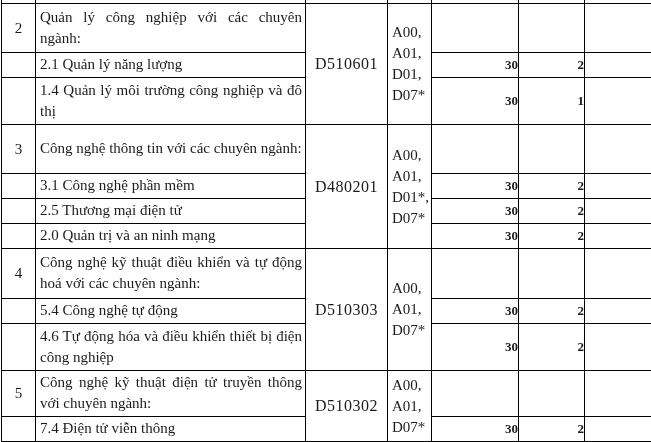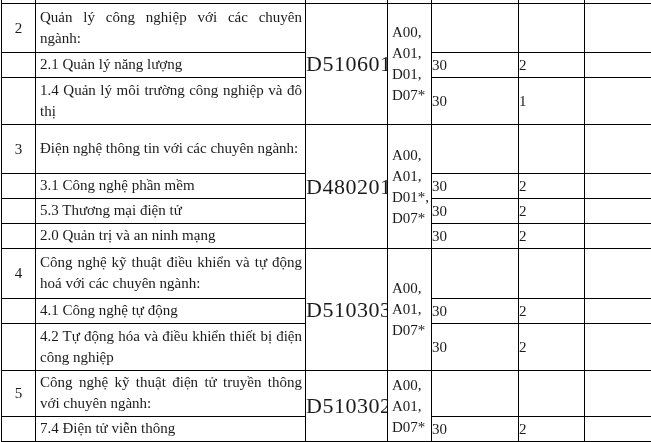--- a/index.html
+++ b/index.html
@@ -20,23 +20,23 @@
   tr.h25 { height:25px; }
   tr.h47 { height:47px; }
   tr.h24 { height:24px; }
   tr.h50 { height:50px; }
   tr.h46 { height:46px; }
   tr.h23 { height:23px; }
   tr.hs2 { height:12px; } 
   
   td.no   { text-align:center; font-size:15px; }
   td.desc { text-align:justify; font-size:15px; line-height:21px; padding:1px 3px 2px 4px; }
-  td.code { text-align:left; font-size:22px; letter-spacing:.5px; }
+  td.code { text-align:center; font-size:16px; letter-spacing:.5px; }
   td.subj { font-size:15px; line-height:21px; padding:0 12px 0 4px; white-space:pre-line; }
-  td.num  { text-align:left; font-size:15px; }
+  td.num  { text-align:right; font-size:13px;font-weight:bold; }
 </style>
 </head>
 <body>
 
 <div class="canvas">
   <table class="doc">
     <colgroup>
       <col style="width:34px">
         <col style="width:270px">
         <col style="width:82px">
@@ -79,40 +79,40 @@
     <tr class="h47">
       <td class="no"></td>
       <td class="desc">1.4 Quản lý môi trường công nghiệp và đô thị</td>
       <td class="num">30</td>
       <td class="num">1</td>
       <td class="num"></td>
     </tr>
 
     <tr class="h49">
       <td class="no">3</td>
-      <td class="desc">Điện nghệ thông tin với các chuyên ngành:</td>
+      <td class="desc">Công nghệ thông tin với các chuyên ngành:</td>
       <td class="code" rowspan="4">D480201</td>
       <td class="subj" rowspan="4">A00,
 A01,
 D01*,
 D07*</td>
       <td class="num"></td>
       <td class="num"></td>
       <td class="num"></td>
     </tr>
     <tr class="h25">
       <td class="no"></td>
       <td class="desc">3.1 Công nghệ phần mềm</td>
       <td class="num">30</td>
       <td class="num">2</td>
       <td class="num"></td>
     </tr>
     <tr class="h25">
       <td class="no"></td>
-      <td class="desc">5.3 Thương mại điện tử</td>
+      <td class="desc">2.5 Thương mại điện tử</td>
       <td class="num">30</td>
       <td class="num">2</td>
       <td class="num"></td>
     </tr>
     <tr class="h24">
       <td class="no"></td>
       <td class="desc">2.0 Quản trị và an ninh mạng</td>
       <td class="num">30</td>
       <td class="num">2</td>
       <td class="num"></td>
@@ -124,28 +124,28 @@
       <td class="code" rowspan="3">D510303</td>
       <td class="subj" rowspan="3">A00,
 A01,
 D07*</td>
       <td class="num"></td>
       <td class="num"></td>
       <td class="num"></td>
     </tr>
     <tr class="h25">
       <td class="no"></td>
-      <td class="desc">4.1 Công nghệ tự động</td>
+      <td class="desc">5.4 Công nghệ tự động</td>
       <td class="num">30</td>
       <td class="num">2</td>
       <td class="num"></td>
     </tr>
     <tr class="h47">
       <td class="no"></td>
-      <td class="desc">4.2 Tự động hóa và điều khiển thiết bị điện công nghiệp</td>
+      <td class="desc">4.6 Tự động hóa và điều khiển thiết bị điện công nghiệp</td>
       <td class="num">30</td>
       <td class="num">2</td>
       <td class="num"></td>
     </tr>
 
     <tr class="h46">
       <td class="no">5</td>
       <td class="desc">Công nghệ kỹ thuật điện tử truyền thông với chuyên ngành:</td>
       <td class="code" rowspan="2">D510302</td>
       <td class="subj" rowspan="2">A00,

